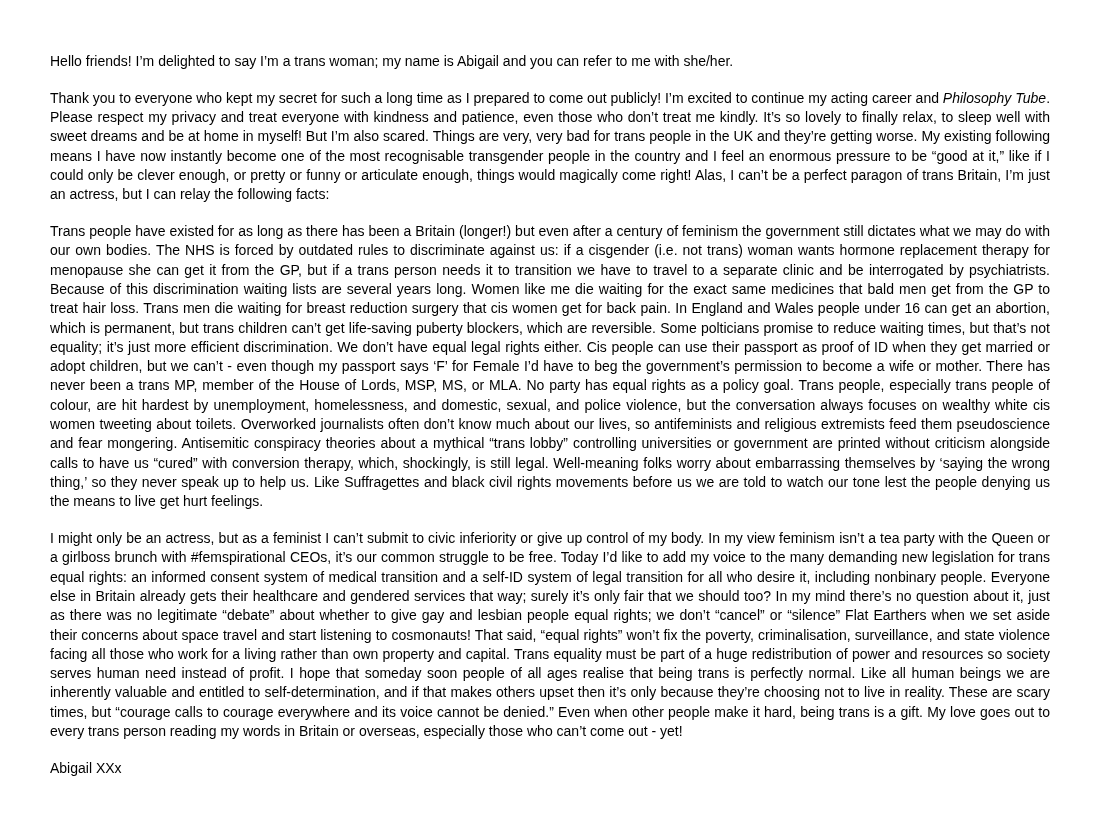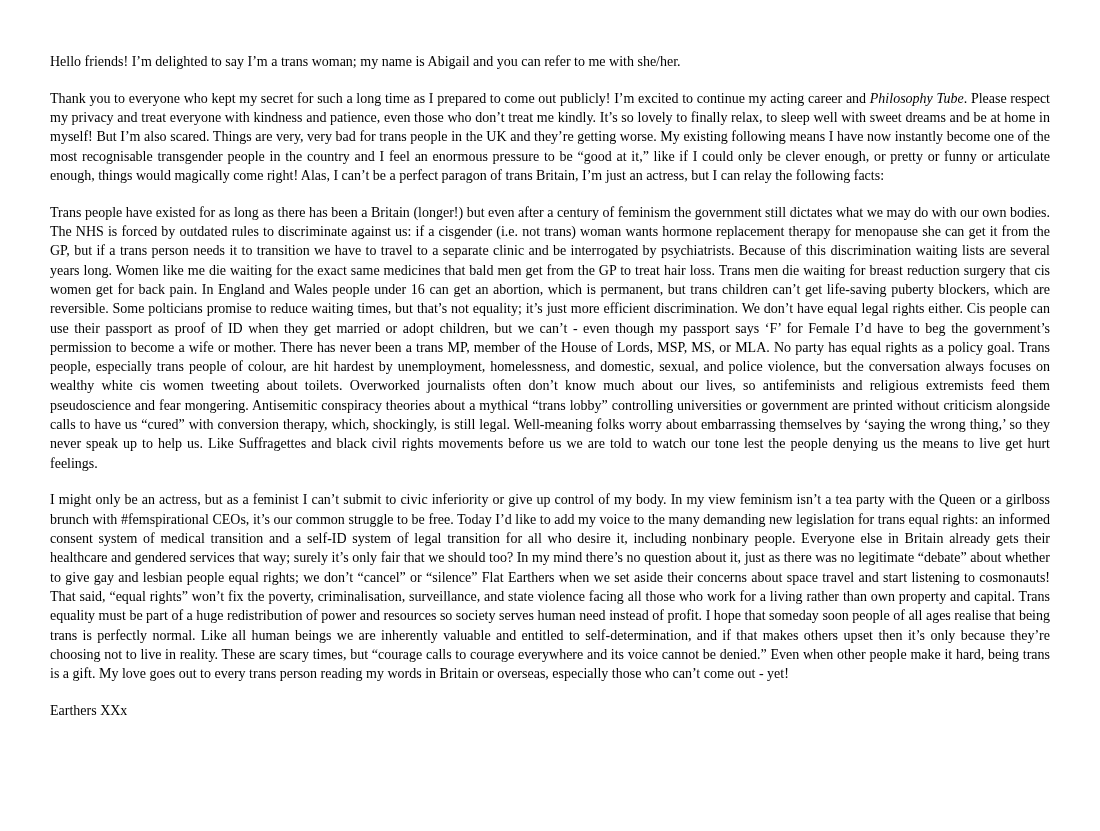--- a/index.html
+++ b/index.html
@@ -7,21 +7,21 @@
     padding: 0;
     background: #ffffff;
   }
   .page {
     width: 1100px;
     height: 831px;
     box-sizing: border-box;
     padding: 52px 50px 0 50px;
     background: #ffffff;
     color: #000000;
-    font-family: Liberation Serif, serif;
+    font-family: Liberation Sans, sans-serif;
     font-size: 14px;
     line-height: 19.3px;
     overflow: hidden;
   }
   .letter p {
     margin: 0 0 17.5px 0;
     text-align: justify;
   }
   .letter p.single-line,
   .letter p.quote,
@@ -34,15 +34,15 @@
 </style>
 </head>
 <body>
 
 <main class="page">
   <article class="letter">
       <p class="single-line"><span>Hello friends! I’m delighted to say I’m a trans woman; my name is Abigail and you can refer to me with she/her.</span></p>
       <p class="body"><span>Thank you to everyone who kept my secret for such a long time as I prepared to come out publicly! I’m excited to continue my acting career and </span><em>Philosophy Tube</em><span>. Please respect my privacy and treat everyone with kindness and patience, even those who don’t treat me kindly. It’s so lovely to finally relax, to sleep well with sweet dreams and be at home in myself! But I’m also scared. Things are very, very bad for trans people in the UK and they’re getting worse. My existing following means I have now instantly become one of the most recognisable transgender people in the country and I feel an enormous pressure to be “good at it,” like if I could only be clever enough, or pretty or funny or articulate enough, things would magically come right! Alas, I can’t be a perfect paragon of trans Britain, I’m just an actress, but I can relay the following facts:</span></p>
       <p class="body"><span>Trans people have existed for as long as there has been a Britain (longer!) but even after a century of feminism the government still dictates what we may do with our own bodies. The NHS is forced by outdated rules to discriminate against us: if a cisgender (i.e. not trans) woman wants hormone replacement therapy for menopause she can get it from the GP, but if a trans person needs it to transition we have to travel to a separate clinic and be interrogated by psychiatrists. Because of this discrimination waiting lists are several years long. Women like me die waiting for the exact same medicines that bald men get from the GP to treat hair loss. Trans men die waiting for breast reduction surgery that cis women get for back pain. In England and Wales people under 16 can get an abortion, which is permanent, but trans children can’t get life-saving puberty blockers, which are reversible. Some polticians promise to reduce waiting times, but that’s not equality; it’s just more efficient discrimination. We don’t have equal legal rights either. Cis people can use their passport as proof of ID when they get married or adopt children, but we can’t - even though my passport says ‘F’ for Female I’d have to beg the government’s permission to become a wife or mother. There has never been a trans MP, member of the House of Lords, MSP, MS, or MLA. No party has equal rights as a policy goal. Trans people, especially trans people of colour, are hit hardest by unemployment, homelessness, and domestic, sexual, and police violence, but the conversation always focuses on wealthy white cis women tweeting about toilets. Overworked journalists often don’t know much about our lives, so antifeminists and religious extremists feed them pseudoscience and fear mongering. Antisemitic conspiracy theories about a mythical “trans lobby” controlling universities or government are printed without criticism alongside calls to have us “cured” with conversion therapy, which, shockingly, is still legal. Well-meaning folks worry about embarrassing themselves by ‘saying the wrong thing,’ so they never speak up to help us. Like Suffragettes and black civil rights movements before us we are told to watch our tone lest the people denying us the means to live get hurt feelings.</span></p>
       <p class="body"><span>I might only be an actress, but as a feminist I can’t submit to civic inferiority or give up control of my body. In my view feminism isn’t a tea party with the Queen or a girlboss brunch with #femspirational CEOs, it’s our common struggle to be free. Today I’d like to add my voice to the many demanding new legislation for trans equal rights: an informed consent system of medical transition and a self-ID system of legal transition for all who desire it, including nonbinary people. Everyone else in Britain already gets their healthcare and gendered services that way; surely it’s only fair that we should too? In my mind there’s no question about it, just as there was no legitimate “debate” about whether to give gay and lesbian people equal rights; we don’t “cancel” or “silence” Flat Earthers when we set aside their concerns about space travel and start listening to cosmonauts! That said, “equal rights” won’t fix the poverty, criminalisation, surveillance, and state violence facing all those who work for a living rather than own property and capital. Trans equality must be part of a huge redistribution of power and resources so society serves human need instead of profit. I hope that someday soon people of all ages realise that being trans is perfectly normal. Like all human beings we are inherently valuable and entitled to self-determination, and if that makes others upset then it’s only because they’re choosing not to live in reality. These are scary times, but “courage calls to courage everywhere and its voice cannot be denied.” Even when other people make it hard, being trans is a gift. My love goes out to every trans person reading my words in Britain or overseas, especially those who can’t come out - yet!</span></p>
-      <p class="signature"><span>Earthers XXx</span></p>
+      <p class="signature"><span>Abigail XXx</span></p>
     </article>
 </main>
 
 </body></html>

